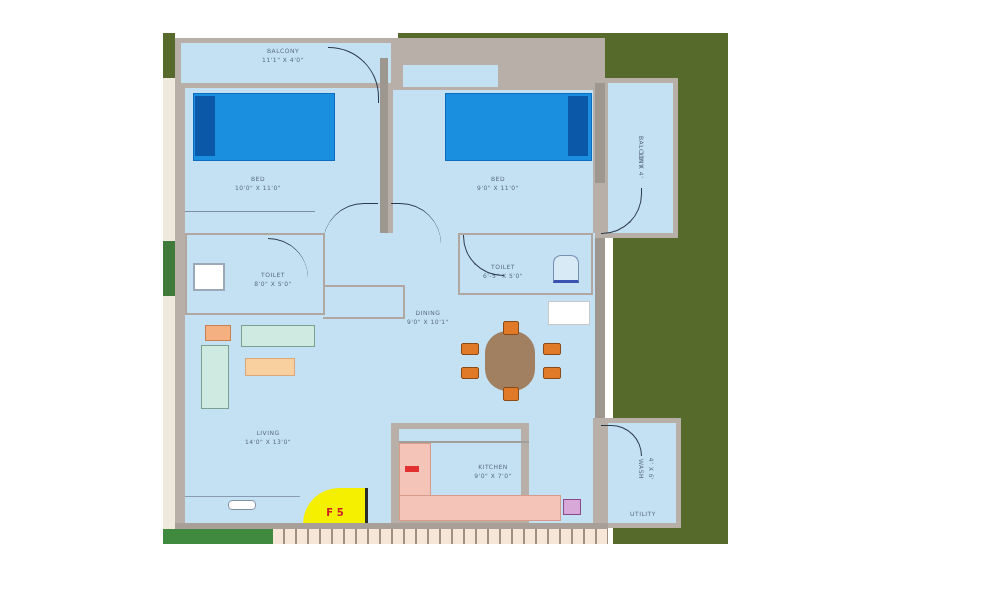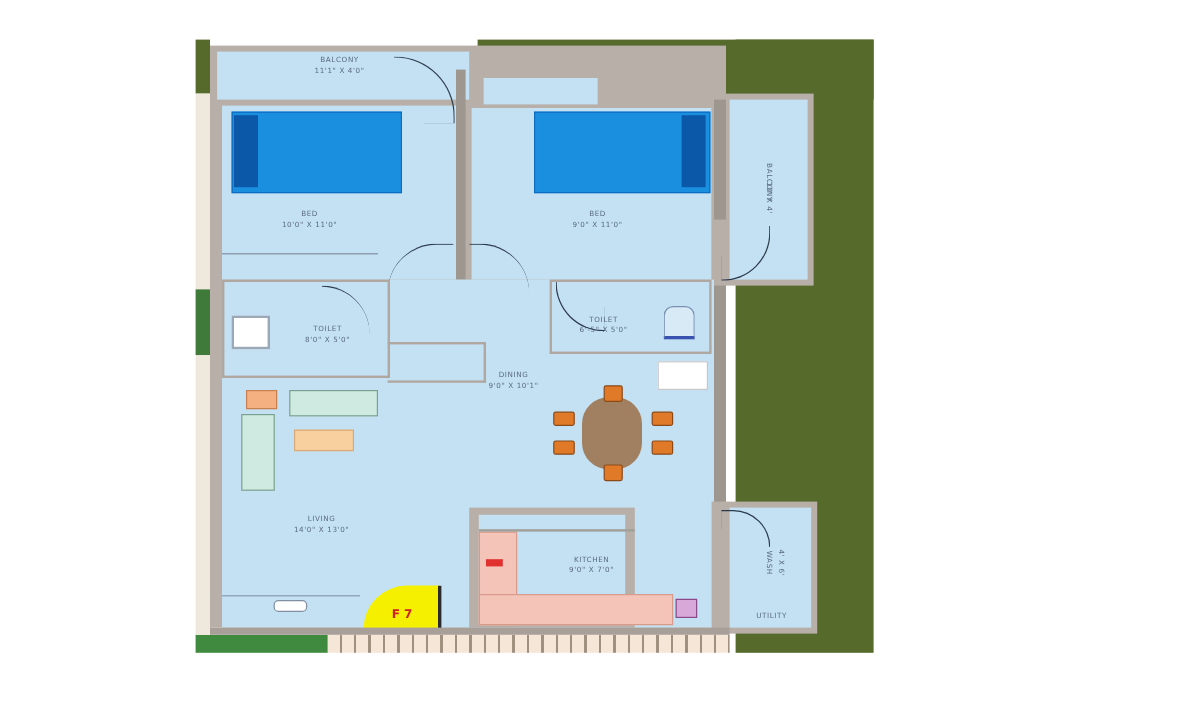--- a/index.html
+++ b/index.html
@@ -108,17 +108,17 @@
 
   <div class="abs wall" style="left:430px;top:385px;width:88px;height:110px;"></div>
   <div class="abs room" style="left:445px;top:390px;width:68px;height:100px;"></div>
   <div class="lbl" style="left:450px;top:432px;width:55px;transform:rotate(90deg);">WASH</div>
   <div class="lbl" style="left:460px;top:432px;width:55px;transform:rotate(90deg);">4' X 6'</div>
   <div class="lbl" style="left:455px;top:477px;width:50px;">UTILITY</div>
   <div class="abs" style="left:438px;top:392px;width:40px;height:30px;border-top:1.5px solid #2b3a4a;border-right:1.5px solid #2b3a4a;border-radius:0 40px 0 0;"></div>
   <div class="abs wall-d" style="left:432px;top:205px;width:10px;height:180px;"></div>
 
   <div class="abs" style="left:140px;top:455px;width:62px;height:36px;background:#f4f000;border-radius:52px 0 0 0;border-right:3px solid #2a2a2a;"></div>
-  <div class="abs" style="left:152px;top:474px;width:40px;font-size:10px;font-weight:bold;color:#d02020;text-align:center;">F 7</div>
+  <div class="abs" style="left:152px;top:474px;width:40px;font-size:10px;font-weight:bold;color:#d02020;text-align:center;">F 5</div>
 
   <div class="abs" style="left:110px;top:496px;width:335px;height:15px;background:repeating-linear-gradient(90deg,#f6e6d8 0 10px,#a09080 10px 12px);"></div>
   <div class="abs" style="left:12px;top:490px;width:433px;height:6px;background:#a8a098;"></div>
 </div>
 
 </body></html>

